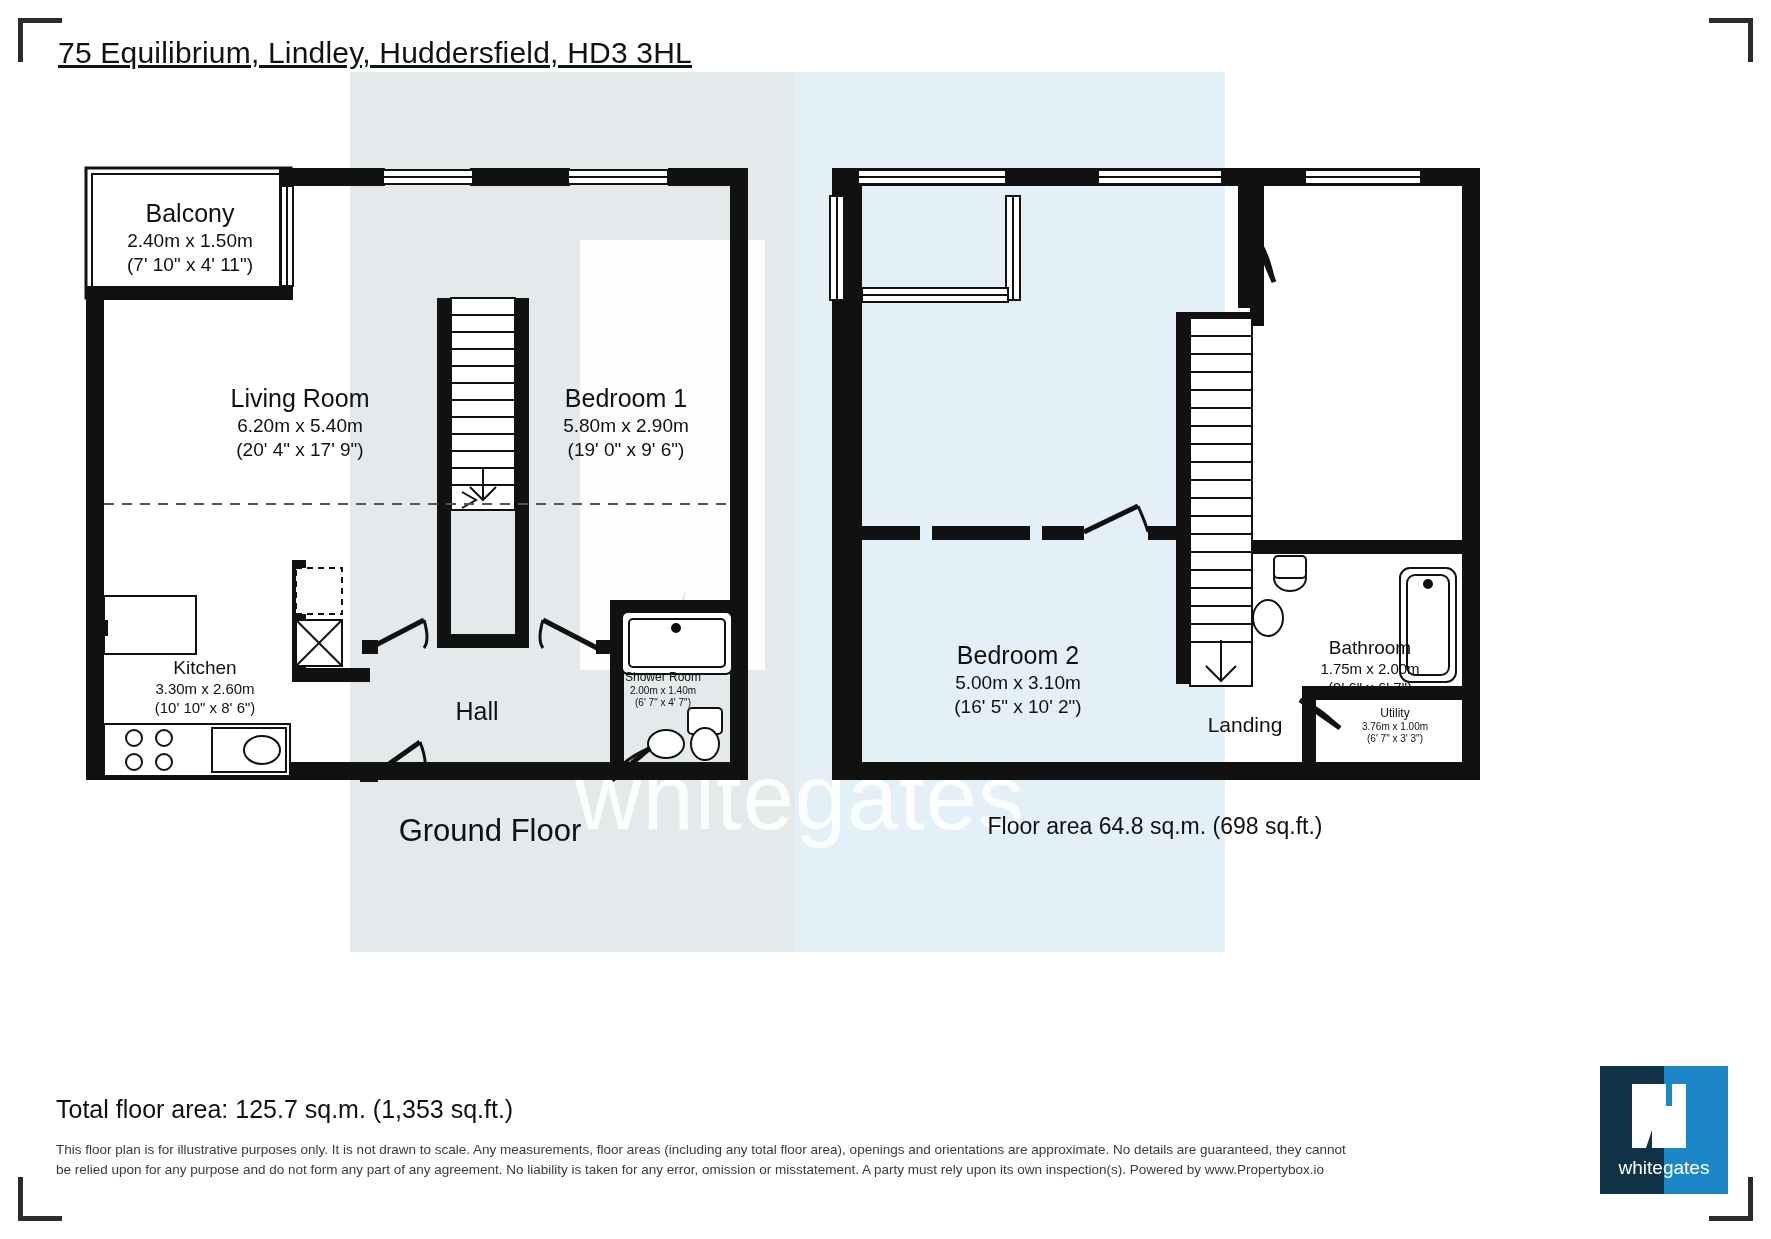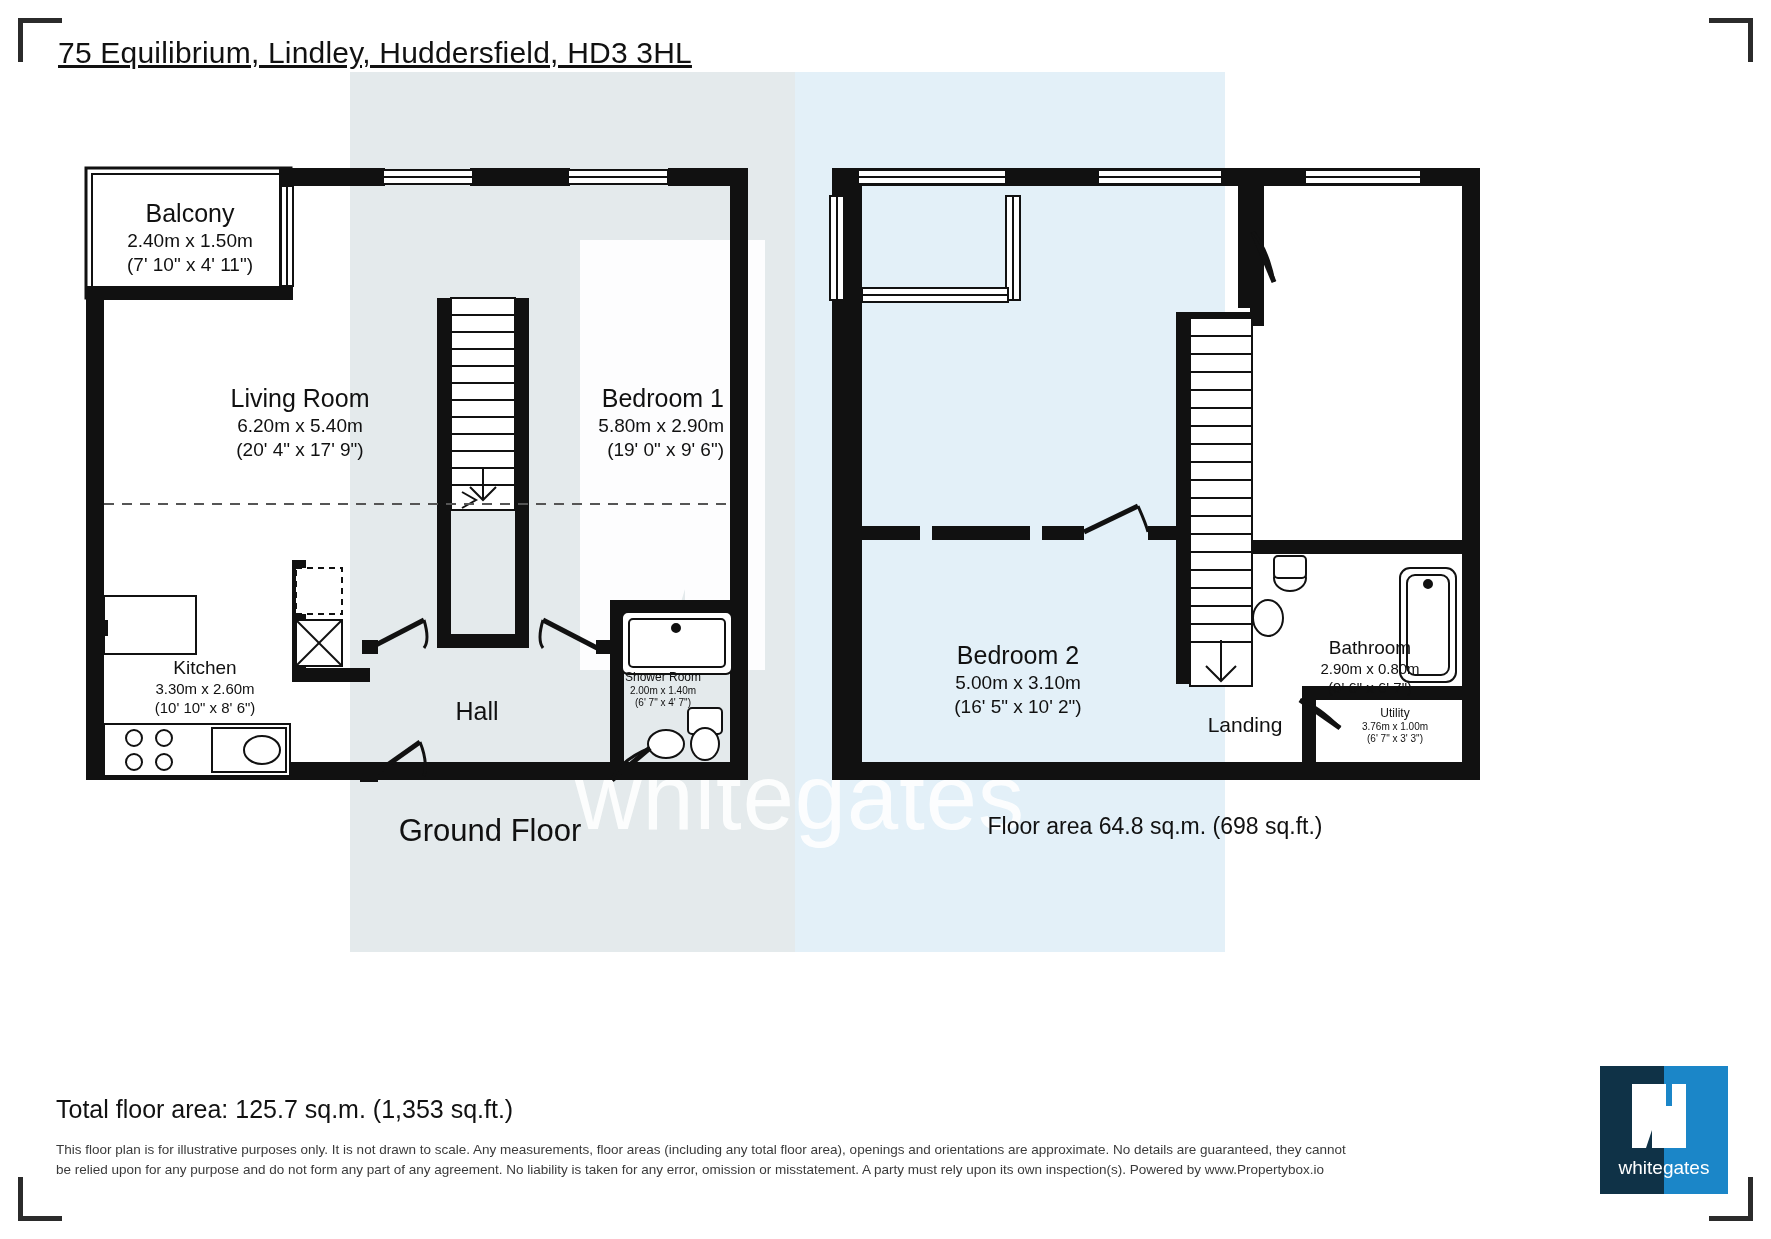--- a/index.html
+++ b/index.html
@@ -303,21 +303,21 @@
   <div class="rdim">2.40m x 1.50m</div>
   <div class="rdim">(7' 10" x 4' 11")</div>
 </div>
 
 <div class="room" id="lbl-living" style="left:200px;top:383px;width:200px;">
   <div class="rname">Living Room</div>
   <div class="rdim">6.20m x 5.40m</div>
   <div class="rdim">(20' 4" x 17' 9")</div>
 </div>
 
-<div class="room" id="lbl-bed1" style="left:528px;top:383px;width:196px;text-align:right;">
+<div class="room" id="lbl-bed1" style="left:528px;top:383px;width:196px;">
   <div class="rname">Bedroom 1</div>
   <div class="rdim">5.80m x 2.90m</div>
   <div class="rdim">(19' 0" x 9' 6")</div>
 </div>
 
 <div class="room" id="lbl-kitchen" style="left:110px;top:656px;width:190px;">
   <div class="rname" style="font-size:19px;">Kitchen</div>
   <div class="rdim" style="font-size:15px;">3.30m x 2.60m</div>
   <div class="rdim" style="font-size:15px;">(10' 10" x 8' 6")</div>
 </div>
@@ -333,21 +333,21 @@
 </div>
 
 <div class="room" id="lbl-bed2" style="left:920px;top:640px;width:196px;">
   <div class="rname">Bedroom 2</div>
   <div class="rdim">5.00m x 3.10m</div>
   <div class="rdim">(16' 5" x 10' 2")</div>
 </div>
 
 <div class="room" id="lbl-bathroom" style="left:1285px;top:600px;width:170px;">
   <div class="rname" style="font-size:19px;margin-top:36px;">Bathroom</div>
-  <div class="rdim" style="font-size:15px;">2.90m x 0.80m</div>
+  <div class="rdim" style="font-size:15px;">1.75m x 2.00m</div>
   <div class="rdim" style="font-size:15px;">(9' 6" x 6' 7")</div>
 </div>
 
 <div class="room" id="lbl-landing" style="left:1180px;top:712px;width:130px;">
   <div class="rname" style="font-size:21px;text-align:center;">Landing</div>
 </div>
 
 <div class="room small" id="lbl-utility" style="left:1340px;top:706px;width:110px;">
   <div class="rname">Utility</div>
   <div class="rdim">3.76m x 1.00m</div>

